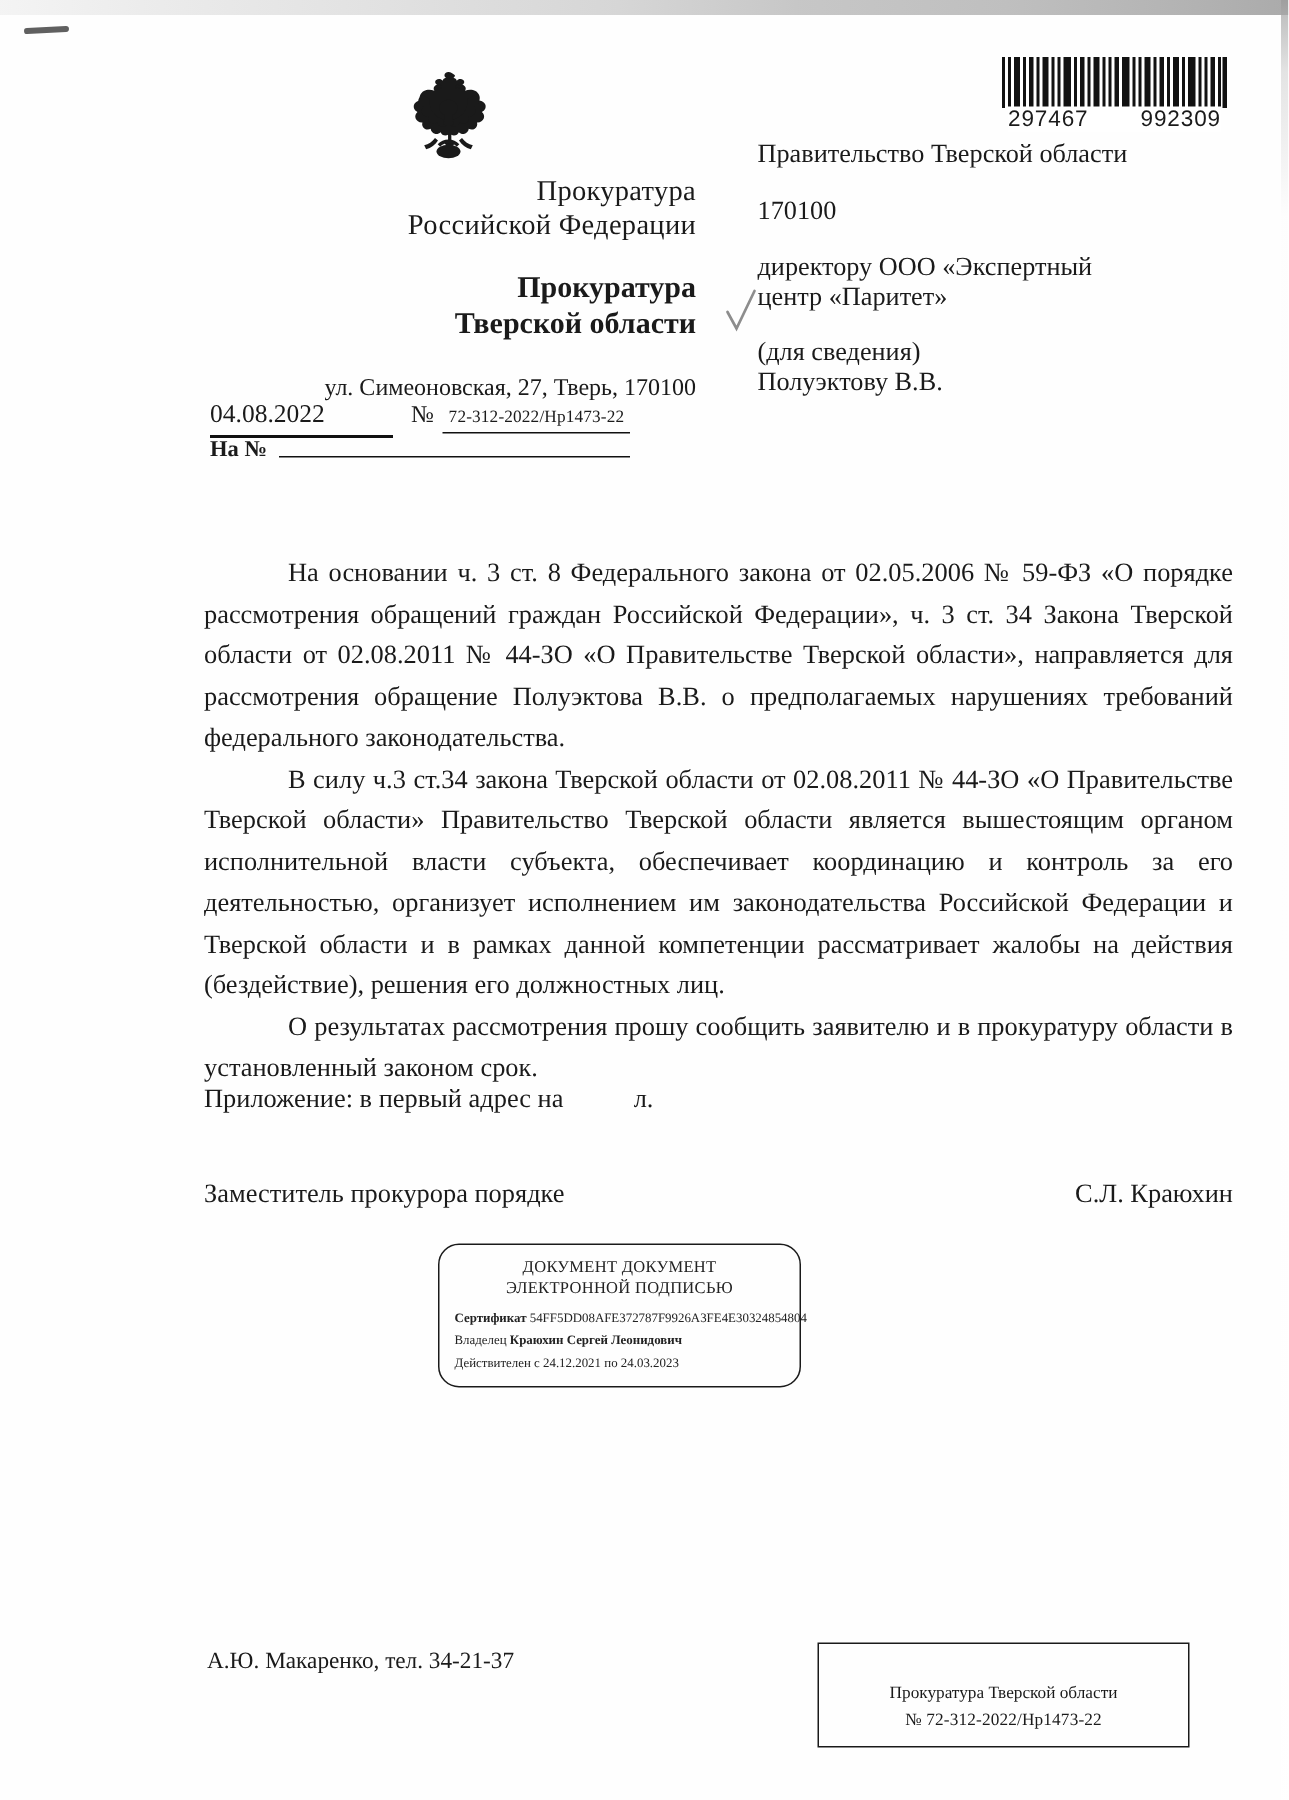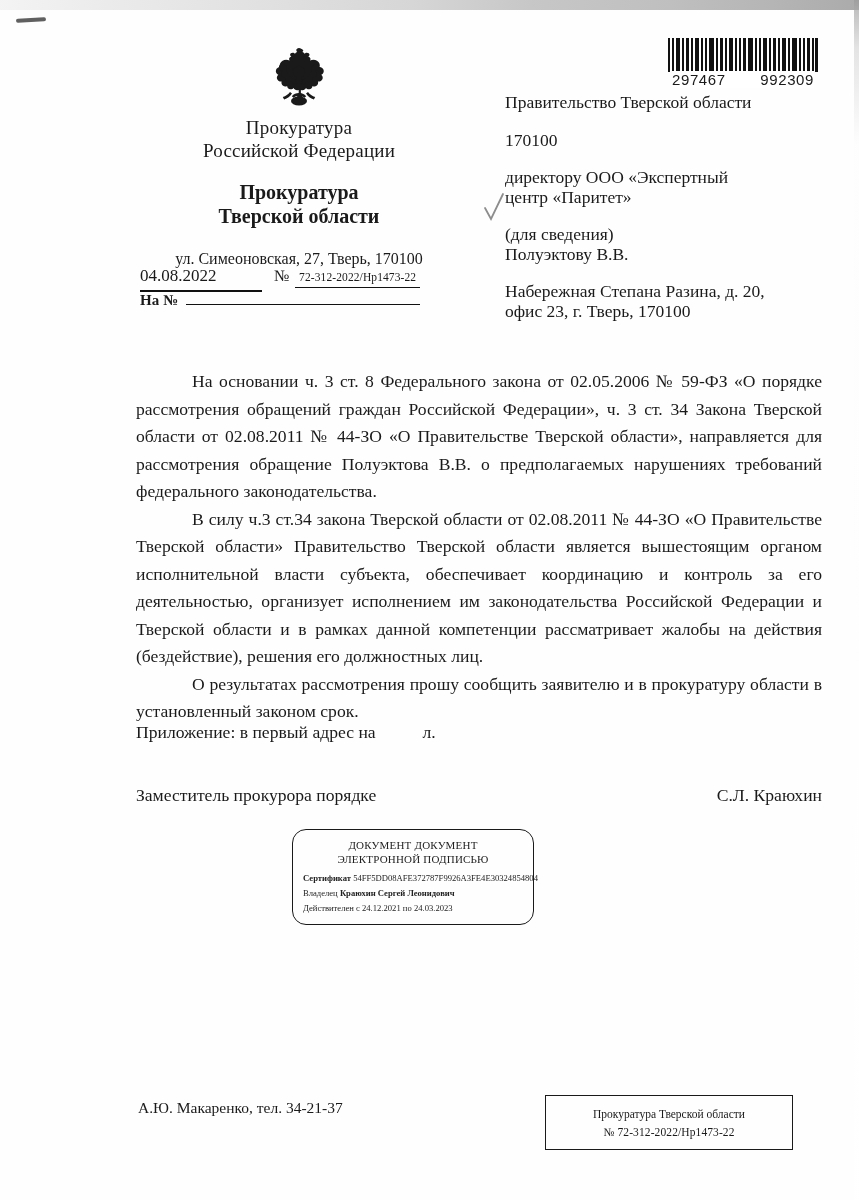--- a/index.html
+++ b/index.html
@@ -44,21 +44,21 @@
     border-radius: 2px;
     transform: rotate(-3deg);
     opacity: .85;
   }
 
   
   .letterhead {
     position: absolute;
     left: 134px; top: 44px;
     width: 330px;
-    text-align: center;
+    text-align: right;
   }
   .emblem { margin: 0 auto 6px; width: 74px; height: 66px; display: block; }
   .lh-org {
     font-size: 19px;
     line-height: 23px;
     letter-spacing: .2px;
   }
   .lh-org-title {
     margin-top: 18px;
     font-size: 20px;
@@ -238,21 +238,21 @@
   .executor {
     position: absolute;
     left: 138px; top: 1099px;
     font-size: 15.5px;
   }
   .footer-stamp {
     position: absolute;
     left: 545px; top: 1095px;
     width: 238px;
     border: 1.4px solid #1a1a1a;
-    padding: 9px 4px 8px;
+    padding: 24px 4px 8px;
     text-align: center;
     font-size: 11.5px;
     line-height: 18px;
   }
   .footer-stamp .l2 { letter-spacing: .1px; }
 </style>
 </head>
 <body>
 
 <div id="page">
@@ -316,24 +316,20 @@
       <div>170100</div>
     </div>
     <div class="addr-block tight">
       <div>директору ООО «Экспертный</div>
       <div>центр «Паритет»</div>
     </div>
     <div class="addr-block tight">
       <div>(для сведения)</div>
       <div>Полуэктову В.В.</div>
     </div>
-    <div class="addr-block tight">
-      <div>Набережная Степана Разина, д. 20,</div>
-      <div>офис 23, г. Тверь, 170100</div>
-    </div>
   </div>
 
   <div class="body-text">
     <p>На основании ч. 3 ст. 8 Федерального закона от 02.05.2006 № 59-ФЗ «О порядке рассмотрения обращений граждан Российской Федерации», ч. 3 ст. 34 Закона Тверской области от 02.08.2011 № 44-ЗО «О Правительстве Тверской области», направляется для рассмотрения обращение Полуэктова В.В. о предполагаемых нарушениях требований федерального законодательства.</p>
     <p>В силу ч.3 ст.34 закона Тверской области от 02.08.2011 № 44-ЗО «О Правительстве Тверской области» Правительство Тверской области является вышестоящим органом исполнительной власти субъекта, обеспечивает координацию и контроль за его деятельностью, организует исполнением им законодательства Российской Федерации и Тверской области и в рамках данной компетенции рассматривает жалобы на действия (бездействие), решения его должностных лиц.</p>
     <p>О результатах рассмотрения прошу сообщить заявителю и в прокуратуру области в установленный законом срок.</p>
   </div>
 
   <div class="attachment">
     <span>Приложение: в первый адрес на</span>

